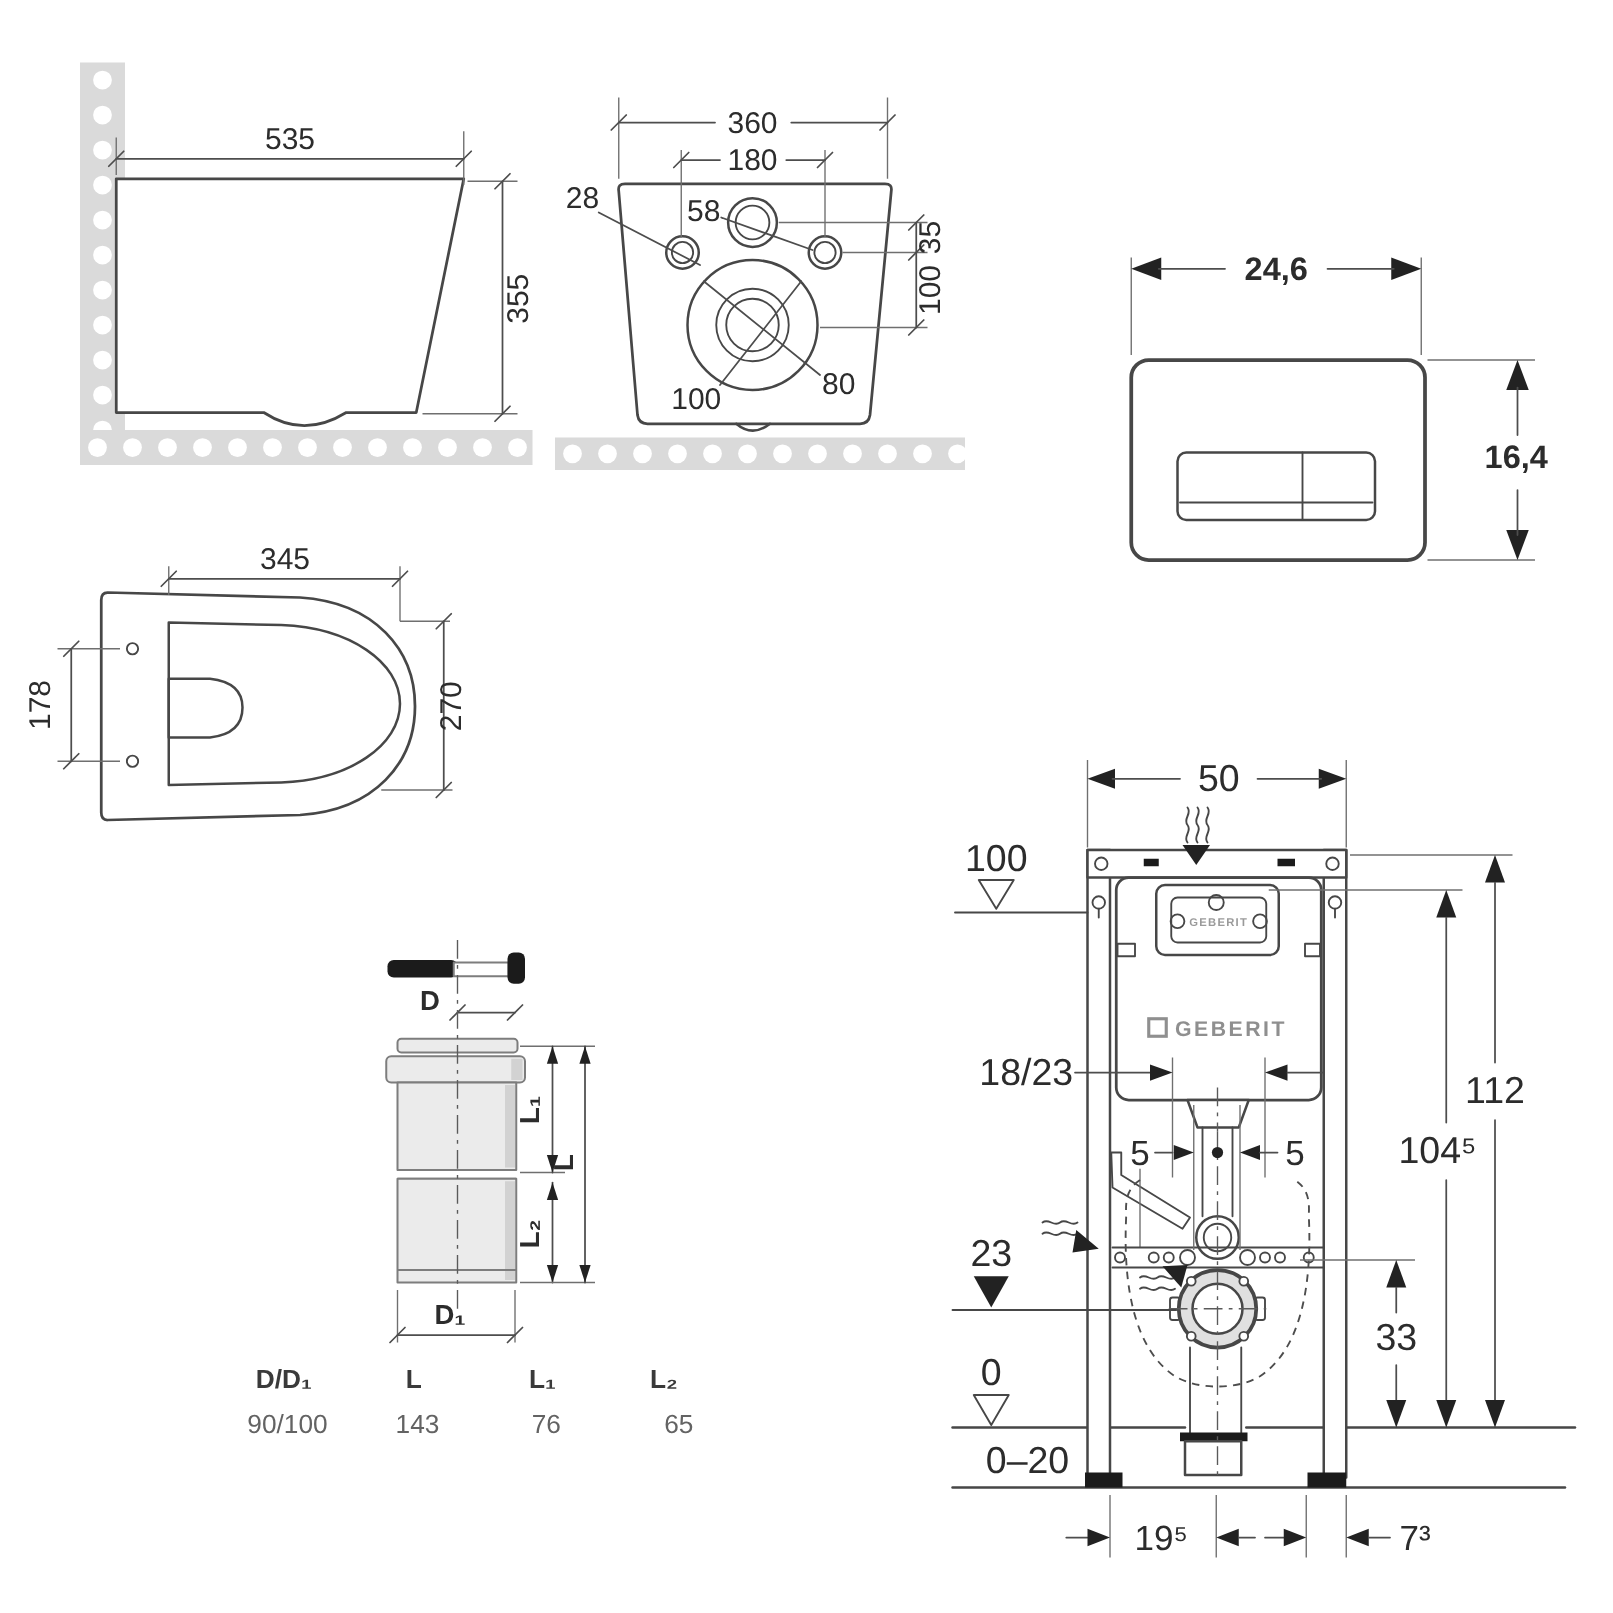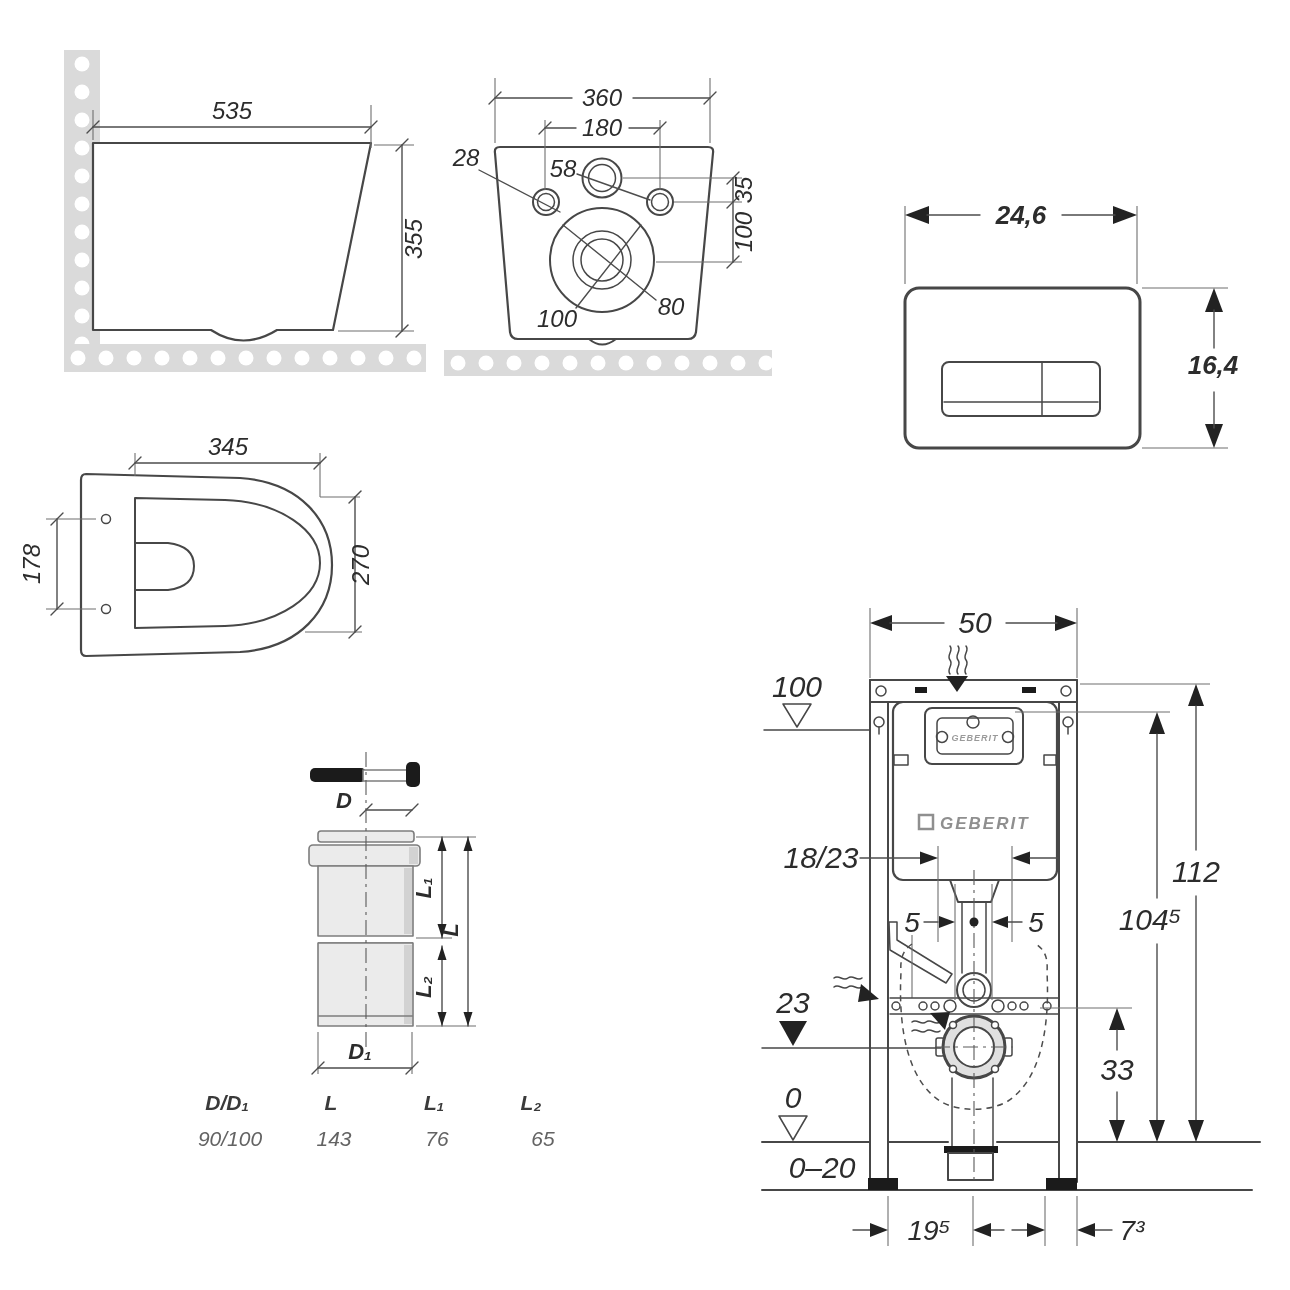--- a/index.html
+++ b/index.html
@@ -1,16 +1,16 @@
 <!DOCTYPE html>
 <html><head>
 <meta charset="utf-8">
 <style>
   html,body{margin:0;padding:0;background:#fff;}
-  .page{position:relative;width:1290px;height:1290px;background:#ffffff;overflow:hidden;font-style:italic;}
+  .page{position:relative;width:1290px;height:1290px;background:#ffffff;overflow:hidden;}
   svg{display:block;}
   
   .s{stroke:#474747;fill:none;stroke-width:2;stroke-linejoin:round;stroke-linecap:round}
   .s22{stroke-width:2.2}
   .s3{stroke-width:3}
   .s15{stroke-width:1.5}
   .sp{stroke:#7d7d7d;stroke-width:1.6;fill:none;stroke-linejoin:round}
   .d{stroke:#4d4d4d;stroke-width:1.4;fill:none;stroke-linecap:round}
   .th{stroke:#6f6f6f;stroke-width:1.1;fill:none}
   .cl{stroke:#5a5a5a;stroke-width:1.1;fill:none;stroke-dasharray:15 5 3 5}

